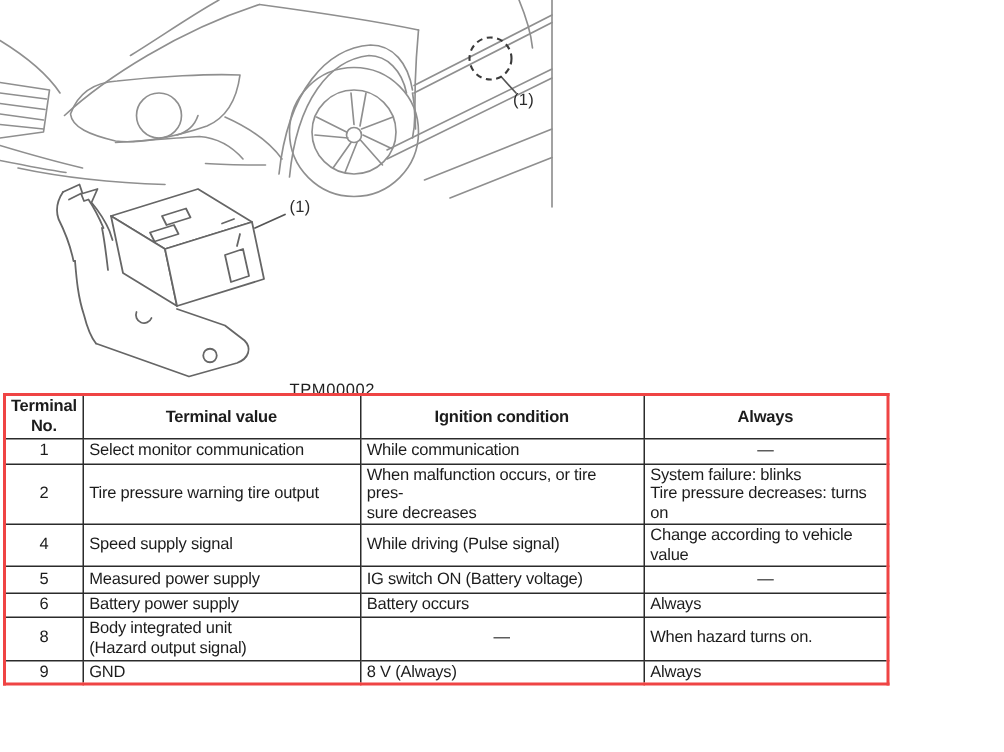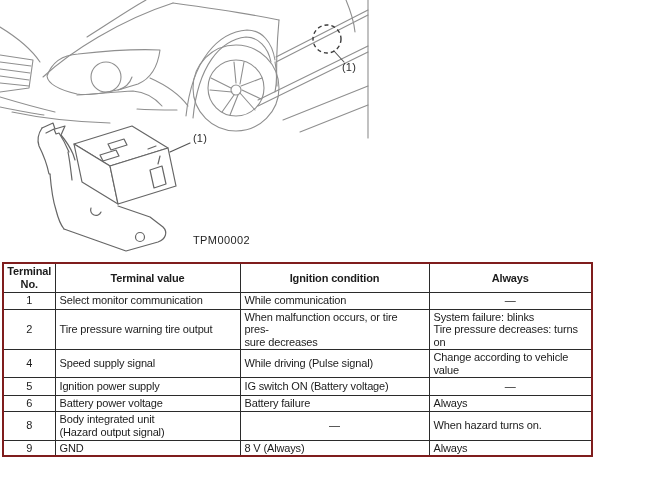--- a/index.html
+++ b/index.html
@@ -5,21 +5,21 @@
   html,body{margin:0;padding:0;background:#fff;}
   .page{position:relative;width:669px;height:501px;background:#ffffff;overflow:hidden;
         font-family:"Liberation Sans","DejaVu Sans",sans-serif;}
   svg{position:absolute;display:block;}
   .lineart{stroke:#8f8f8f;stroke-width:1.1;fill:none;stroke-linecap:round;stroke-linejoin:round;}
   .modart{stroke:#666;stroke-width:1.2;fill:none;stroke-linecap:round;stroke-linejoin:round;}
   .callout{position:absolute;font-size:11px;color:#2b2b2b;letter-spacing:0.2px;}
   .figcode{position:absolute;font-size:11px;color:#1f1f1f;letter-spacing:0.4px;}
   table.term{position:absolute;left:2px;top:262px;width:589px;border-collapse:collapse;
         table-layout:fixed;font-size:11px;line-height:12.5px;color:#1c1c1c;
-        border:2px solid #7f1d1d;}
+        border:2px solid #ef4444;}
   table.term th,table.term td{border:1px solid #2b2b2b;vertical-align:middle;
         white-space:pre-line;overflow:hidden;letter-spacing:-0.15px;padding:1px 4px;}
   table.term th{font-weight:bold;text-align:center;padding:1px 2px;}
   td.num{text-align:center;padding:1px 1px;}
   td.ctr{text-align:center;}
 </style>
 </head>
 <body>
 
 <div class="page">
@@ -99,21 +99,21 @@
       <path d="M120,52 L132,48 L136,66 L124,70 Z"></path>
       <path d="M130,38 L128,46"></path>
       <path d="M126,28 L118,31"></path>
 
       <path d="M61,90 A5,5 0 0 0 71,94"></path>
 
       <path d="M140,34 L160,25" stroke="#555"></path>
     </g>
   </svg>
   <div class="callout" style="left:193px;top:132px">(1)</div>
-  <div class="figcode" style="left:193px;top:234px">TPM00002</div>
+  <div class="figcode" style="left:193px;top:254px">TPM00002</div>
 
   <table class="term">
     <colgroup>
         <col style="width:52px">
         <col style="width:185px">
         <col style="width:189px">
         <col style="width:163px">
       </colgroup>
     <tbody>
         <tr style="height:29px">
@@ -139,28 +139,28 @@
     </tr>
     <tr style="height:25px">
       <td class="num">4</td>
       <td>Speed supply signal</td>
       <td>While driving (Pulse signal)</td>
       <td>Change according to vehicle
 value</td>
     </tr>
     <tr style="height:18px">
       <td class="num">5</td>
-      <td>Ignition power supply</td>
+      <td>Measured power supply</td>
       <td>IG switch ON (Battery voltage)</td>
       <td class="ctr">—</td>
     </tr>
     <tr style="height:15px">
       <td class="num">6</td>
-      <td>Battery power voltage</td>
-      <td>Battery failure</td>
+      <td>Battery power supply</td>
+      <td>Battery occurs</td>
       <td>Always</td>
     </tr>
     <tr style="height:29px">
       <td class="num">8</td>
       <td>Body integrated unit
 (Hazard output signal)</td>
       <td class="ctr">—</td>
       <td>When hazard turns on.</td>
     </tr>
     <tr style="height:16px">

